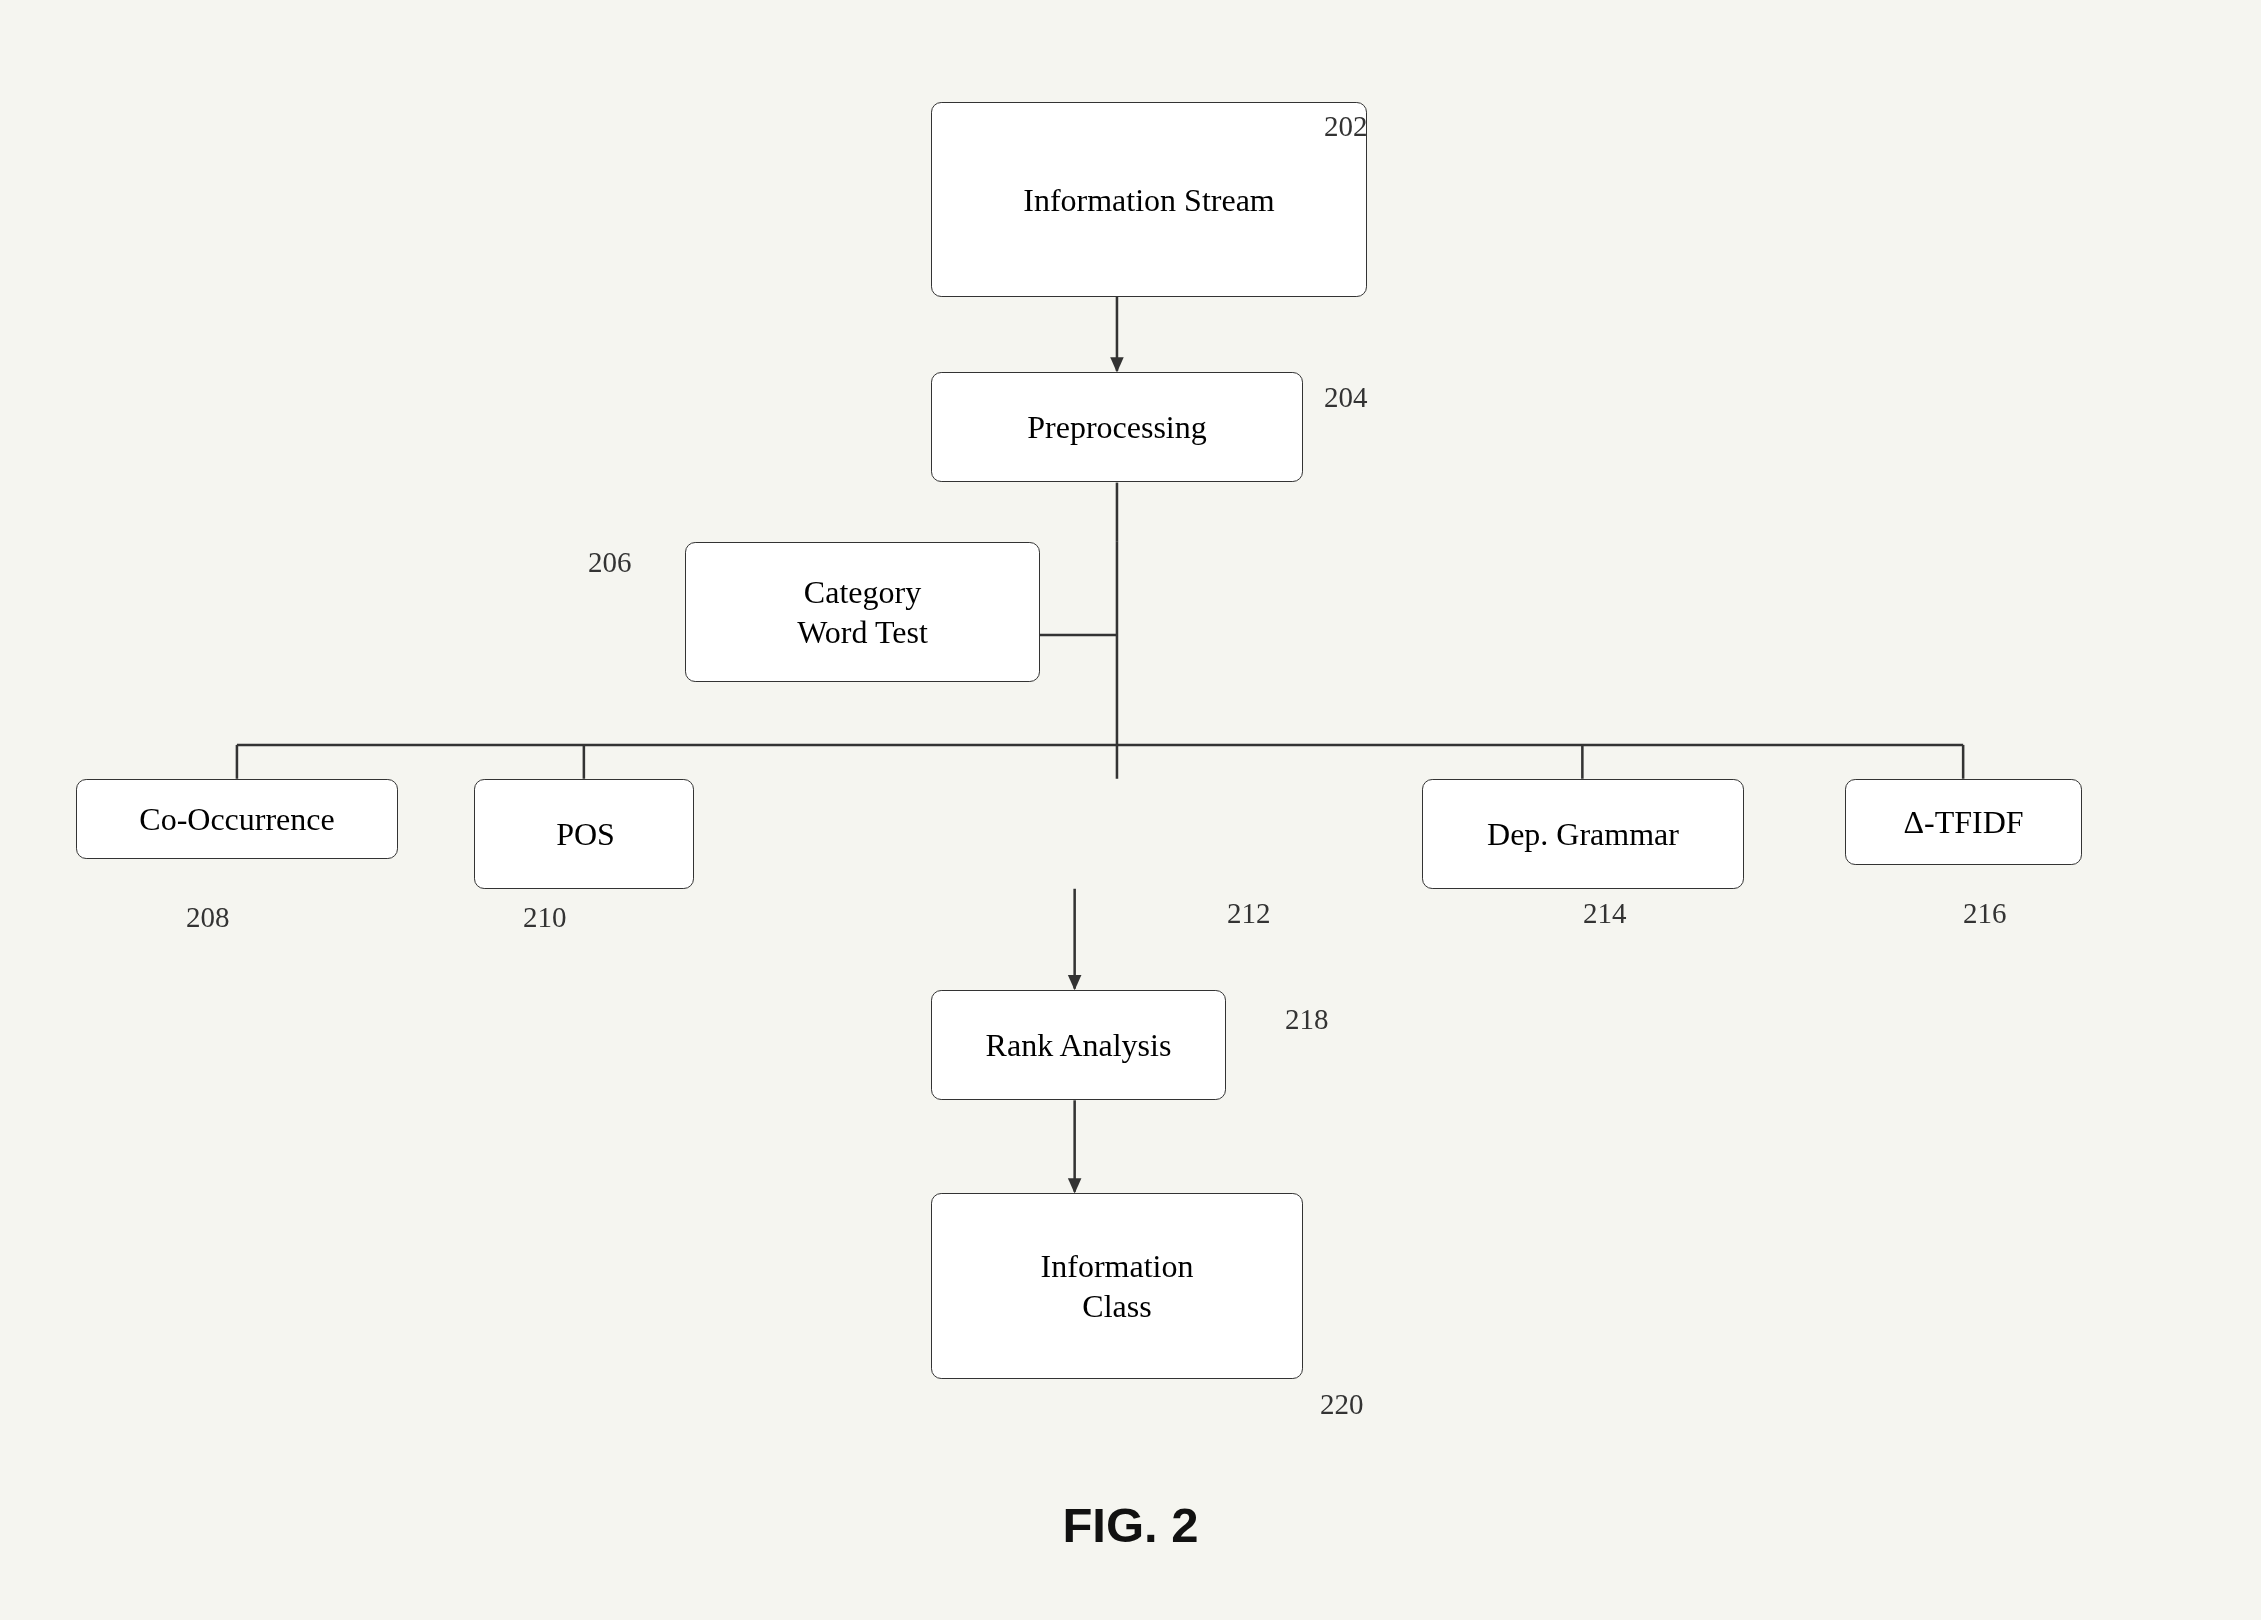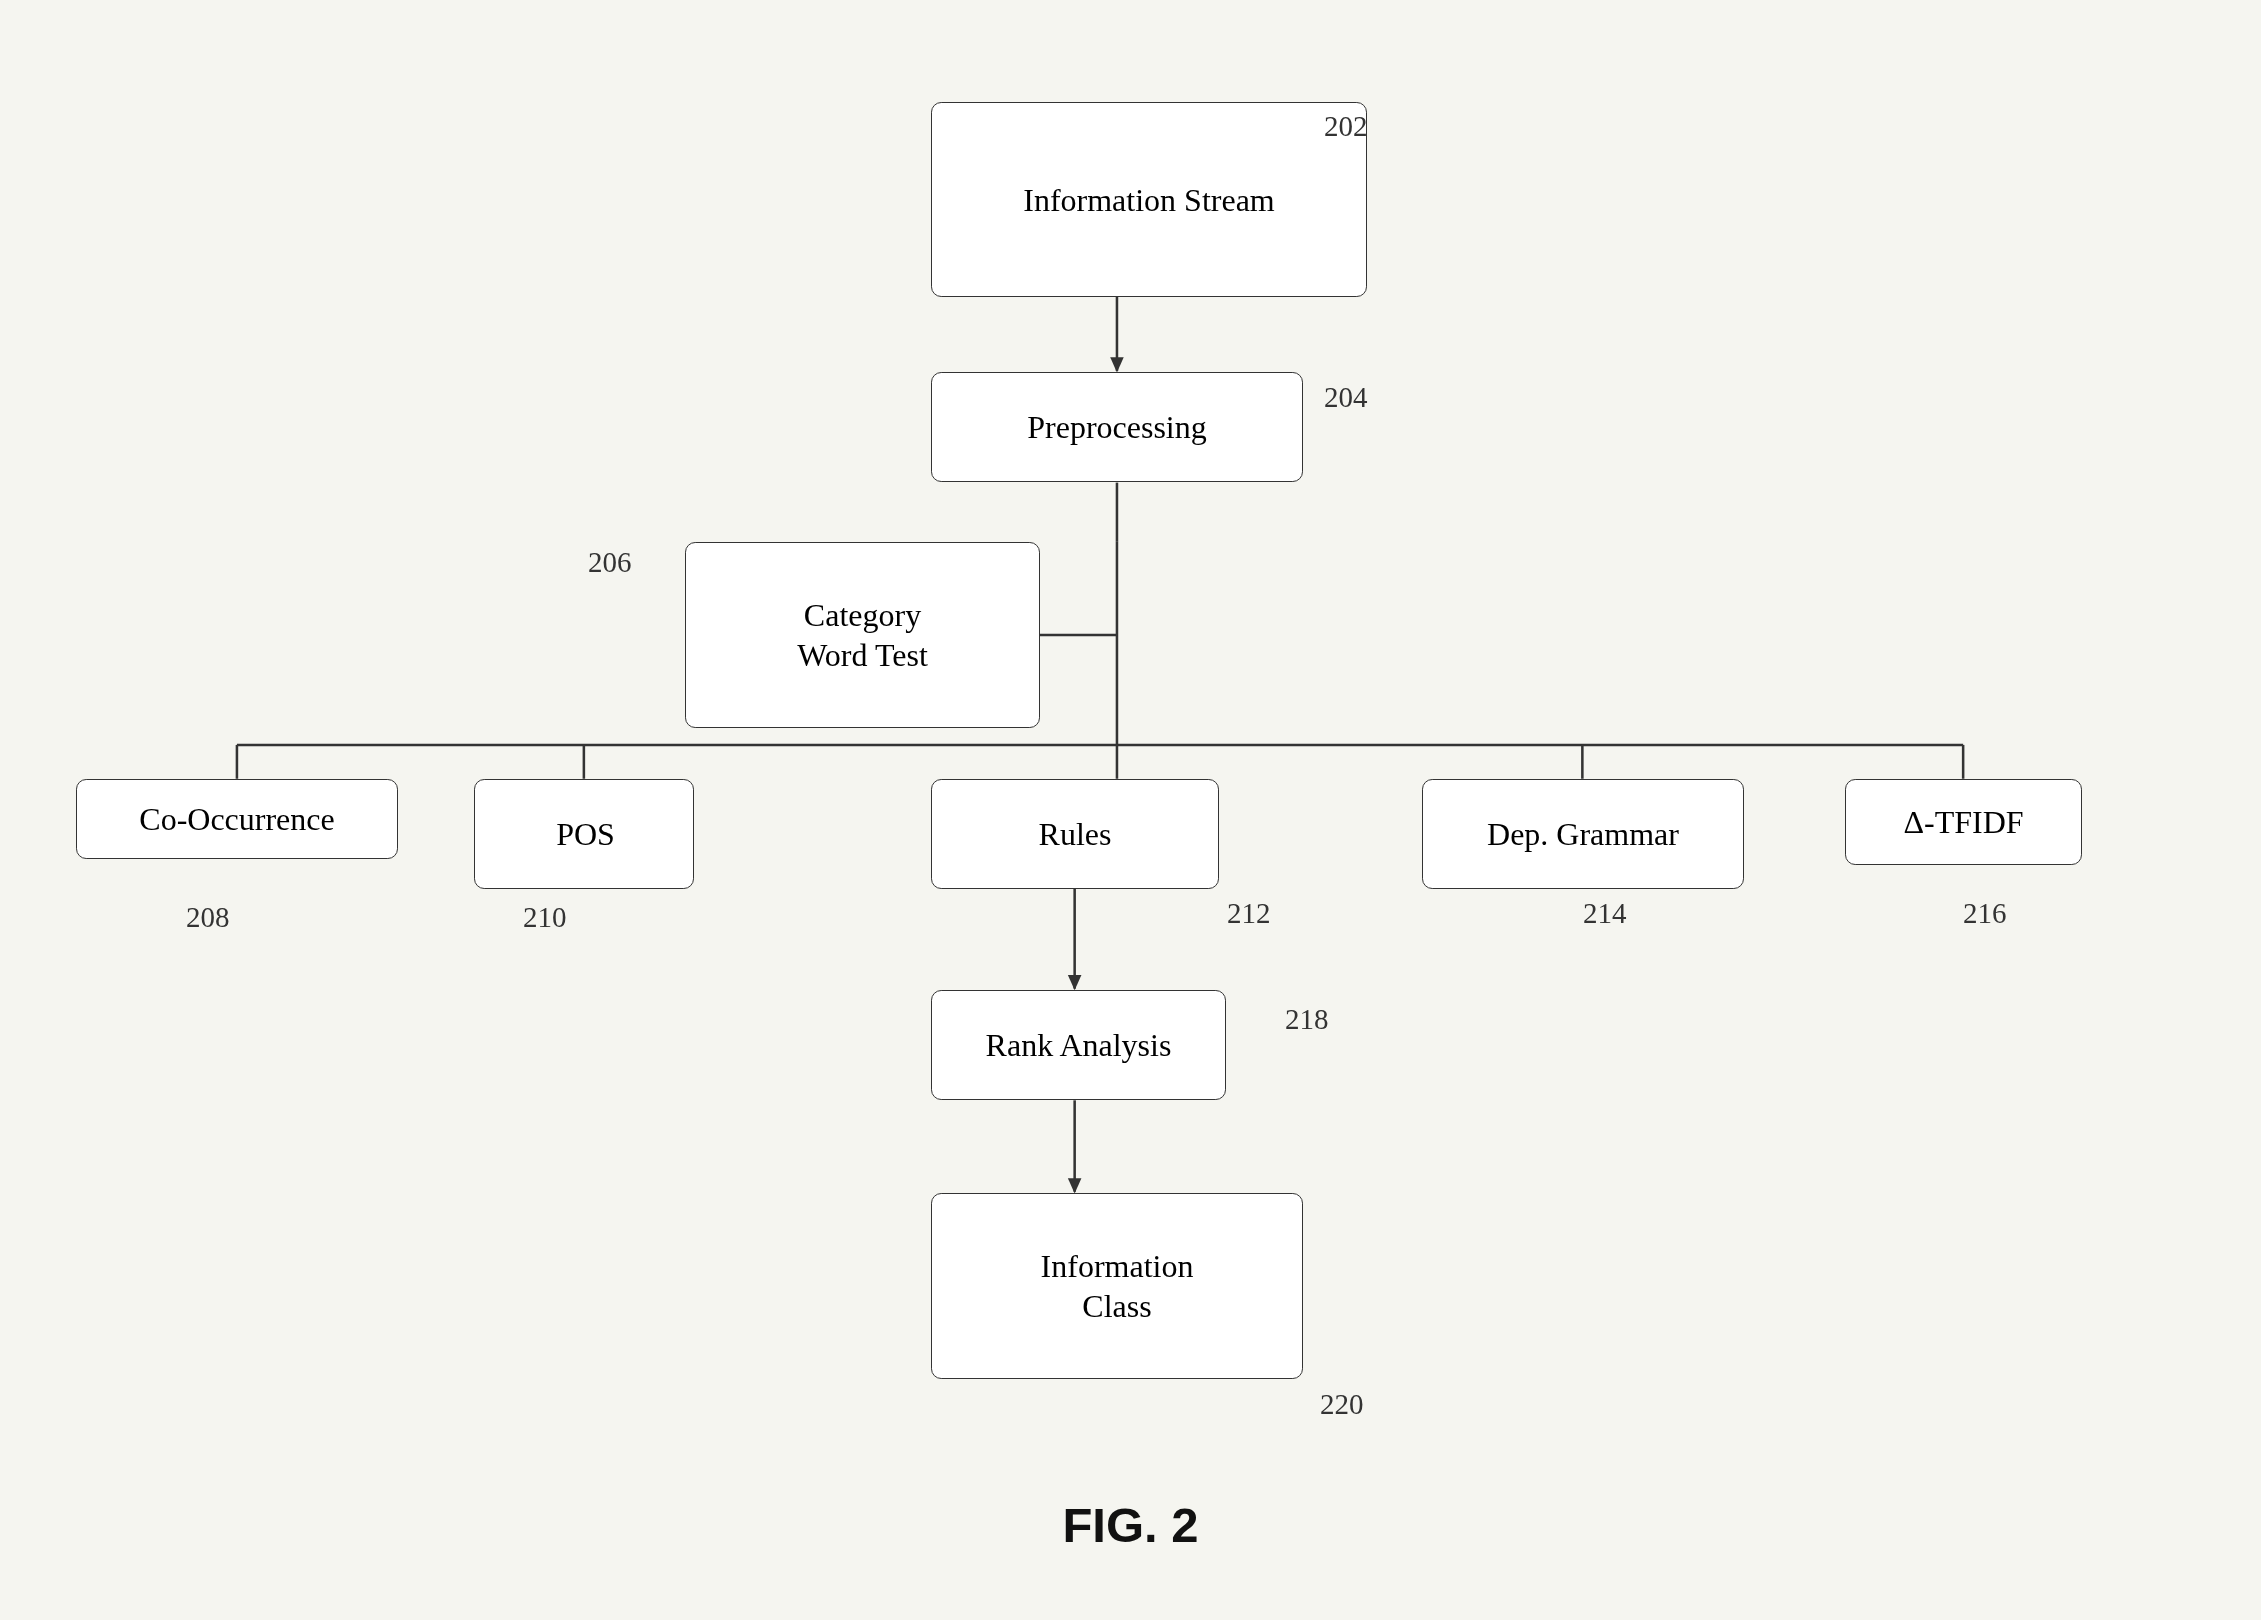--- a/index.html
+++ b/index.html
@@ -93,38 +93,35 @@
     <span>Information
 Stream</span>
   </div>
   <span class="label" style="left:1324px; top:110px;">202</span>
 
   <div class="node" style="left:931px; top:372px; width:372px; height:110px;">
     <span>Preprocessing</span>
   </div>
   <span class="label" style="left:1324px; top:381px;">204</span>
 
-  <div class="node" style="left:685px; top:542px; width:355px; height:186px;">
+  <div class="node" style="left:685px; top:542px; width:355px; height:140px;">
     <span>Category<br>Word Test</span>
   </div>
   <span class="label" style="left:588px; top:546px;">206</span>
 
   <div class="node" style="left:76px; top:779px; width:322px; height:80px;">
     <span>Co-Occurrence</span>
   </div>
   <span class="label" style="left:186px; top:901px;">208</span>
 
   <div class="node" style="left:474px; top:779px; width:220px; height:110px;padding-left:20px;">
     <span>POS</span>
   </div>
   <span class="label" style="left:523px; top:901px;">210</span>
 
-  <div class="node" style="left:931px; top:779px; width:288px; height:110px;">
-    <span>Rules</span>
-  </div>
   <span class="label" style="left:1227px; top:897px;">212</span>
 
   <div class="node" style="left:1422px; top:779px; width:322px; height:110px;">
     <span>Dep. Grammar</span>
   </div>
   <span class="label" style="left:1583px; top:897px;">214</span>
 
   <div class="node" style="left:1845px; top:779px; width:237px; height:86px;">
     <span>Δ-TFIDF</span>
   </div>

